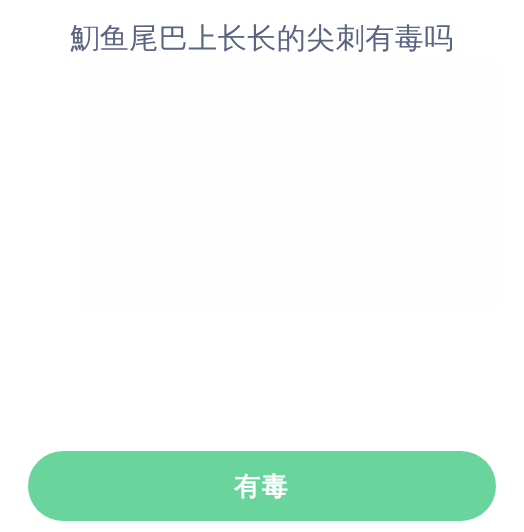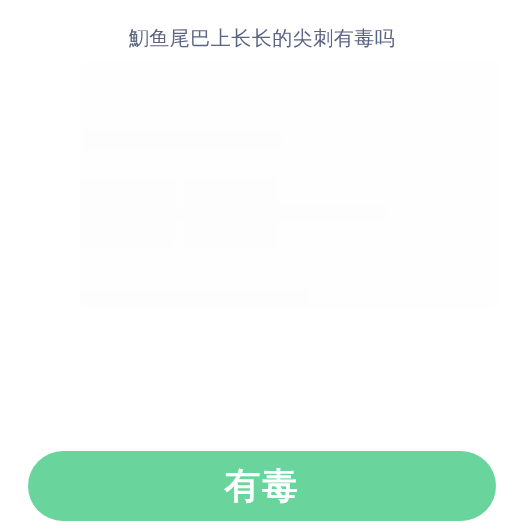--- a/index.html
+++ b/index.html
@@ -23,21 +23,21 @@
     display: flex;
     flex-direction: column;
   }
 
   
   .question-area {
     padding: 18px 40px 0 40px;
     flex: 0 0 auto;
   }
   .question-title {
-    font-size: 20px;
+    font-size: 29px;
     line-height: 40px;
     letter-spacing: 0.5px;
     color: #5a6483;
     text-align: center;
     font-weight: 400;
     white-space: nowrap;
   }
 
   
   .content-area {
@@ -92,21 +92,21 @@
   }
   .answer-button {
     height: 70px;
     border-radius: 35px;
     border: none;
     outline: none;
     display: flex;
     align-items: center;
     justify-content: center;
     font-family: Liberation Mono, monospace;
-    font-size: 36px;
+    font-size: 26px;
     letter-spacing: 1.5px;
     cursor: pointer;
     padding: 0;
     width: 100%;
     box-sizing: border-box;
   }
   .answer-button.primary {
     background: #6ad49d;
     color: #ffffff;
     font-weight: 700;

